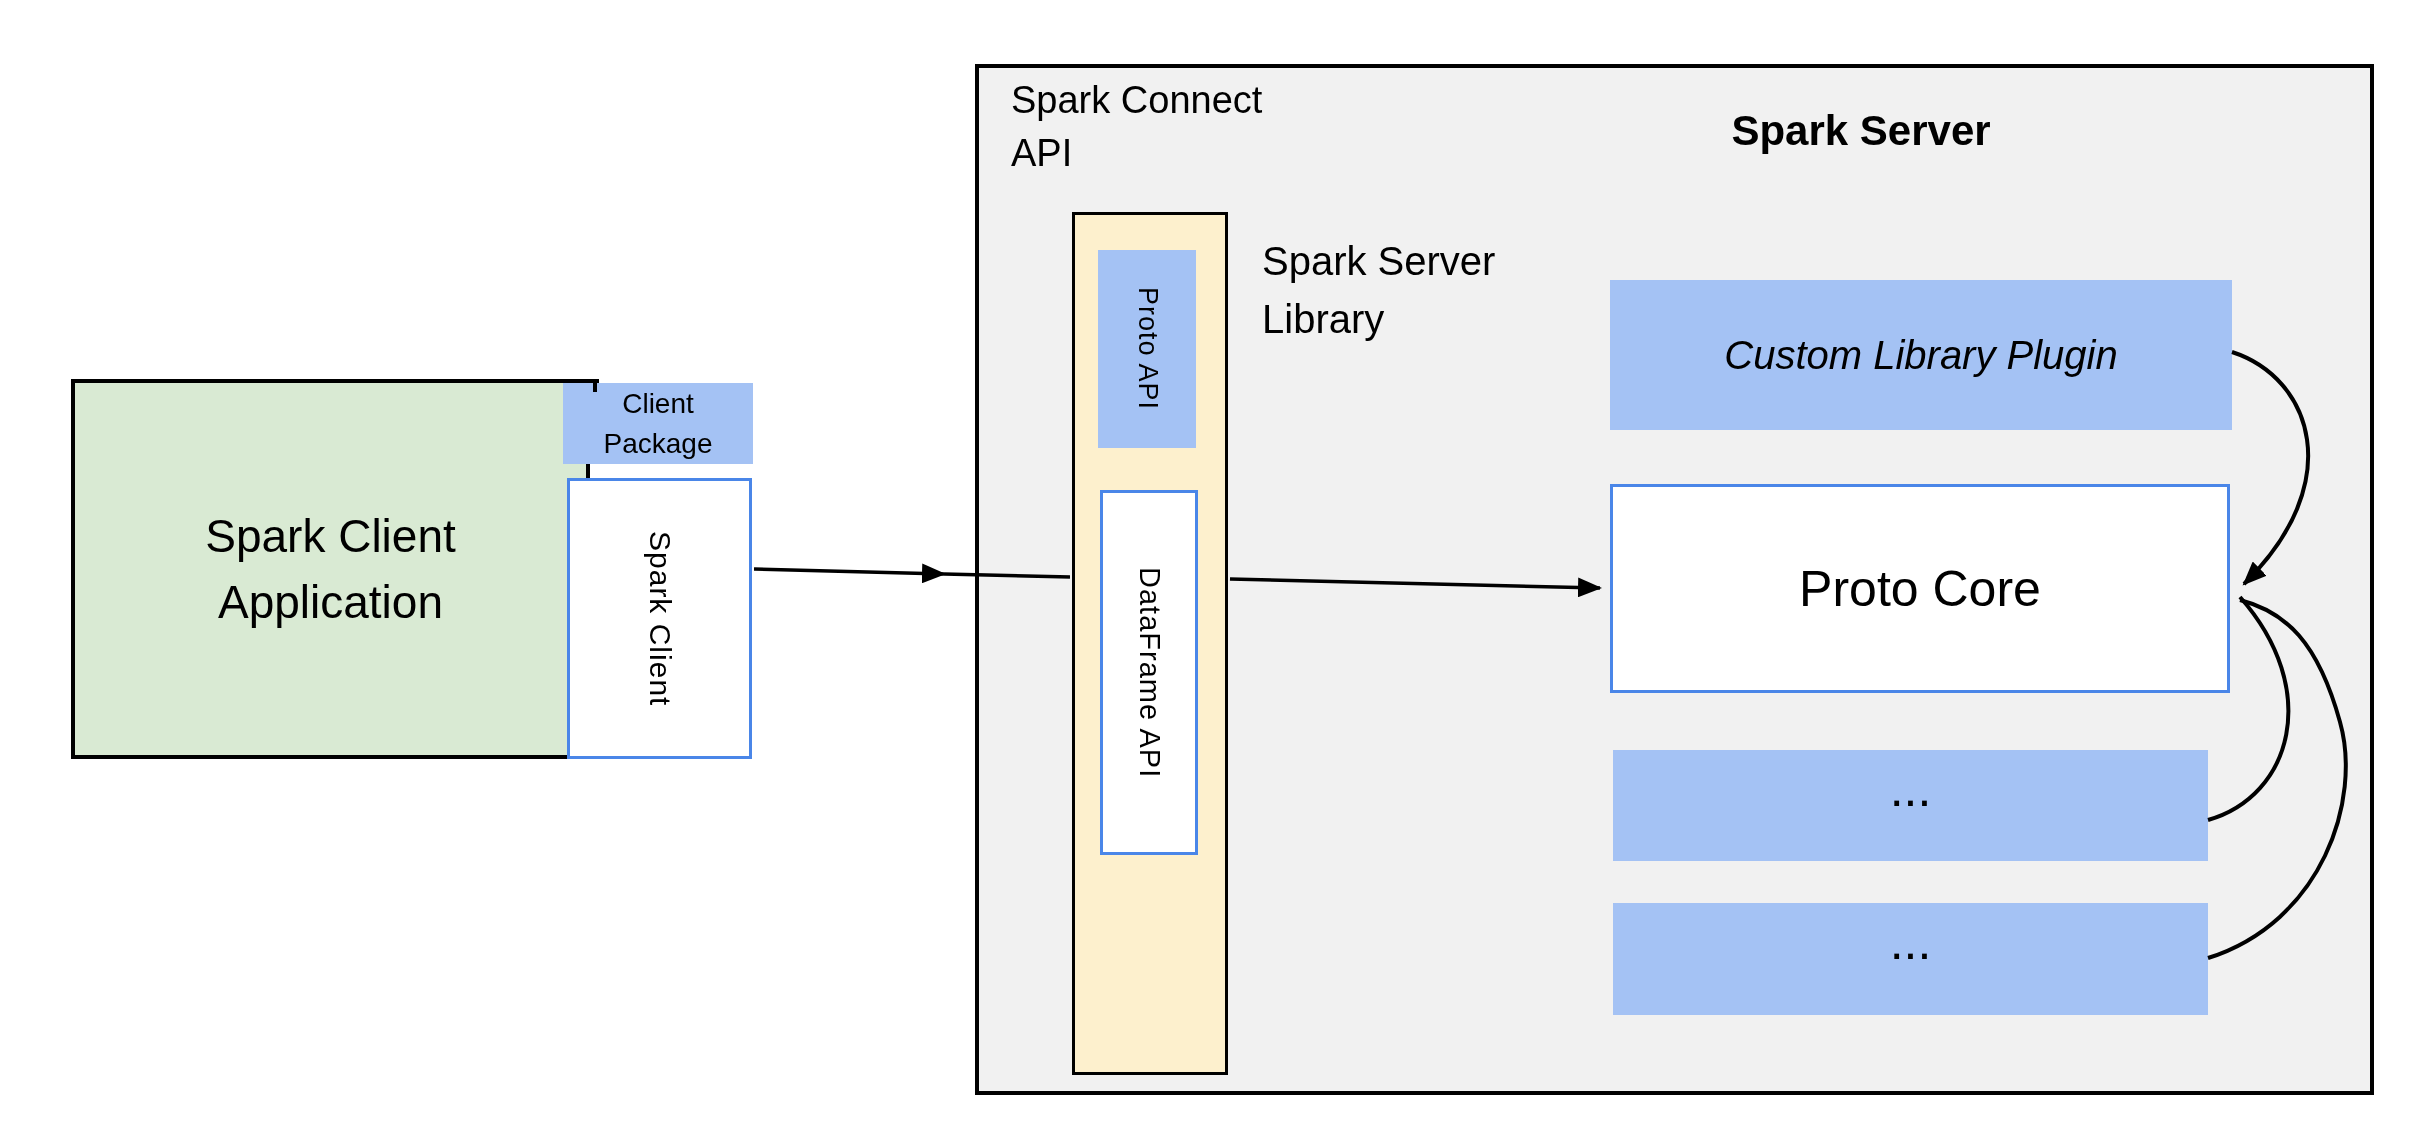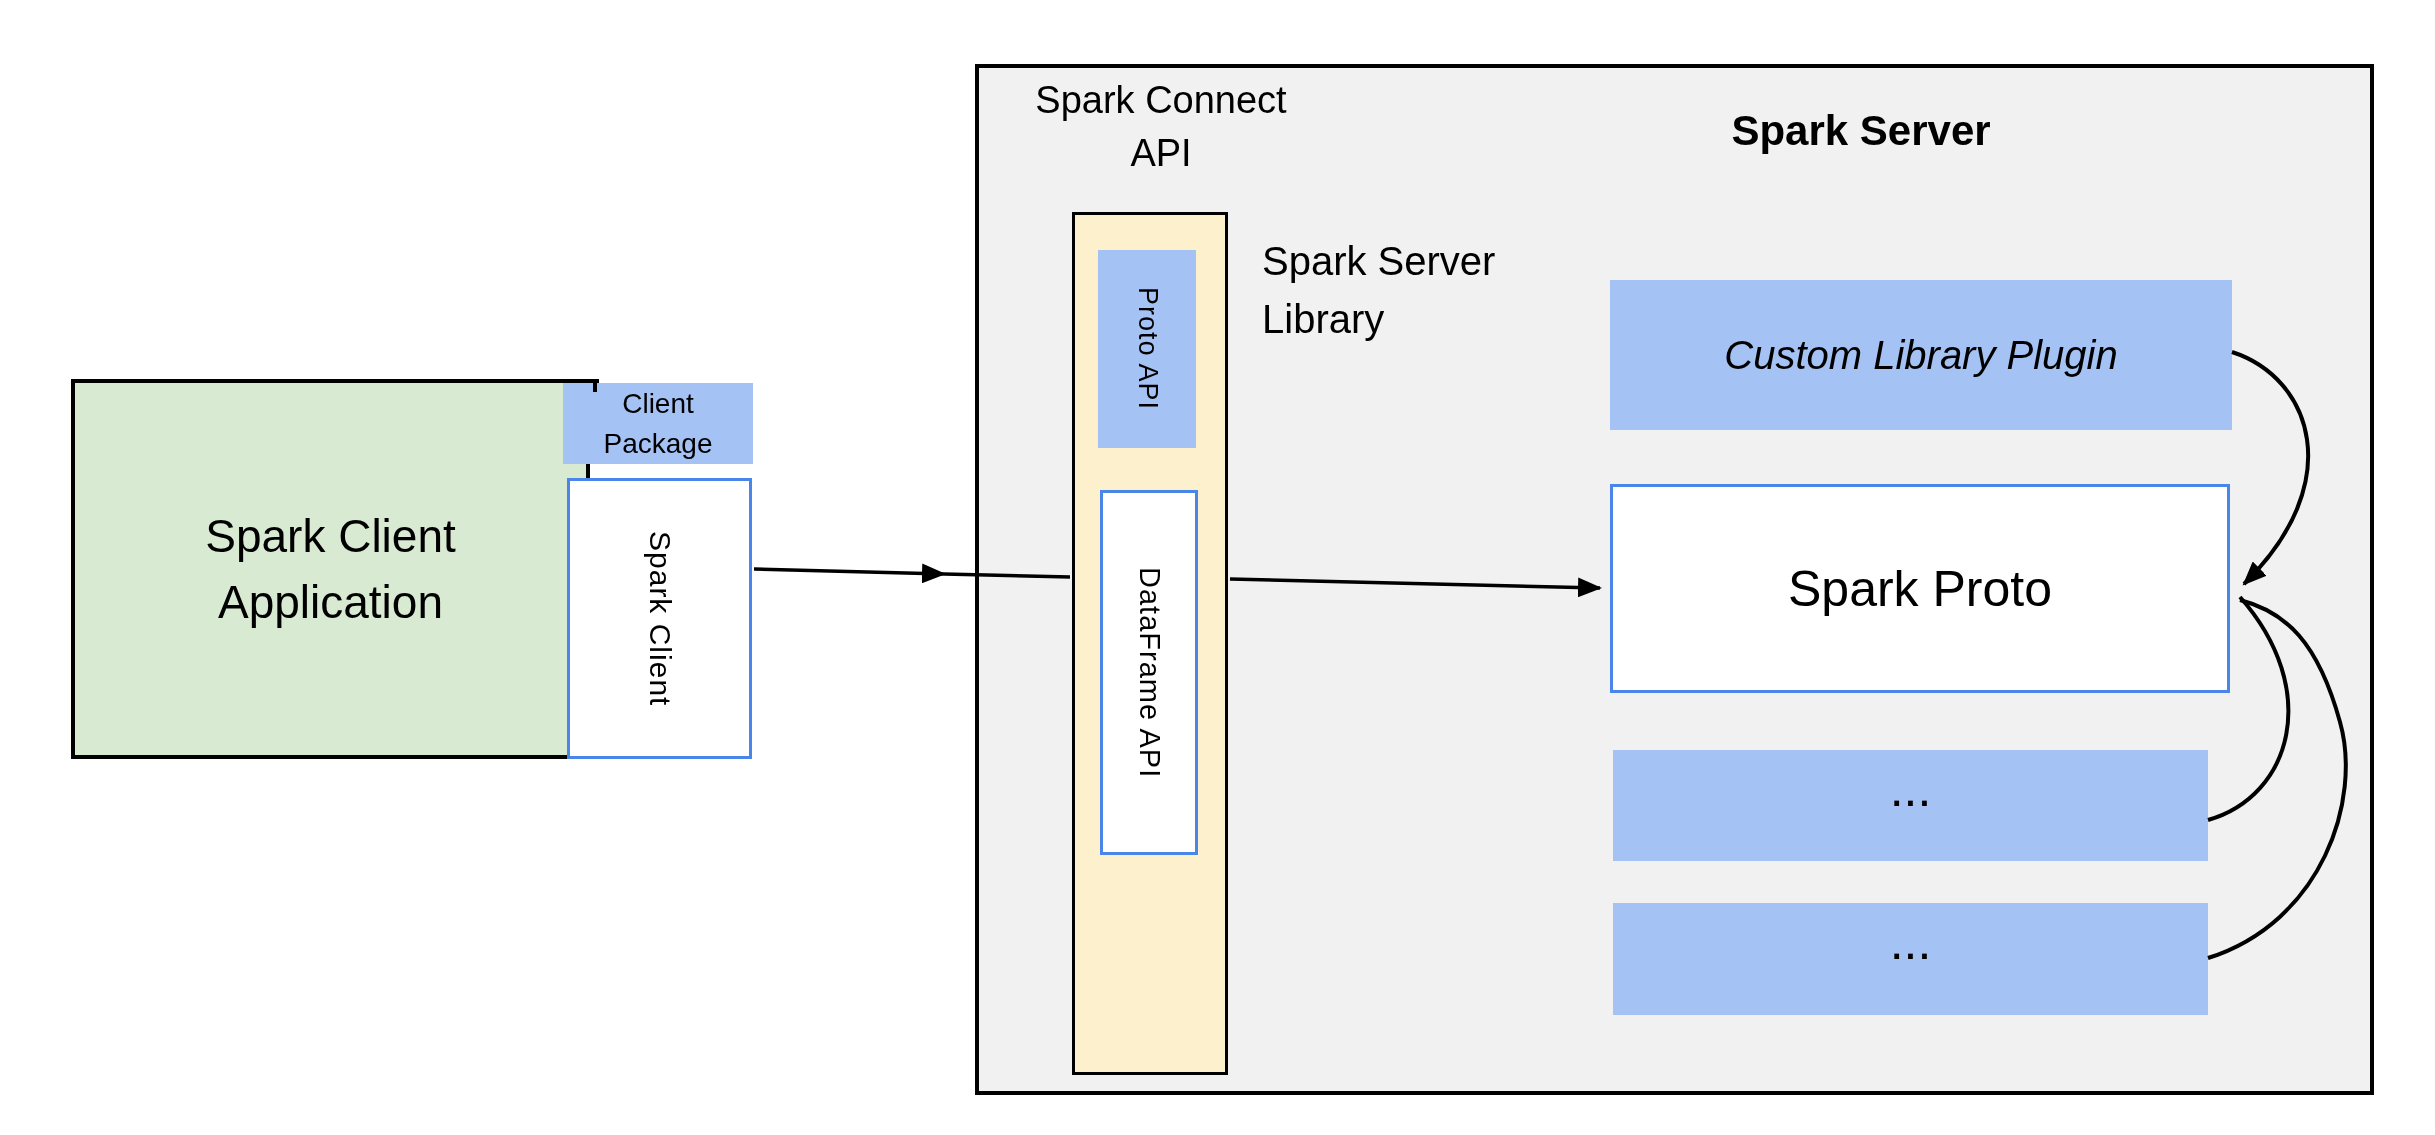--- a/index.html
+++ b/index.html
@@ -14,21 +14,21 @@
 
   
   #server-container {
     left:975px; top:64px; width:1399px; height:1031px;
     background:var(--gray-fill); border:4px solid var(--line);
   }
 
   
   #connect-api-label {
     left:1011px; top:74px; width:300px;
-    font-size:38px; line-height:53px; text-align:center;
+    font-size:38px; line-height:53px; 
   }
   #server-title {
     left:1661px; top:108px; width:400px;
     font-size:42px; line-height:46px; font-weight:bold; text-align:center;
   }
   #library-label {
     left:1262px; top:232px; width:330px;
     font-size:40px; line-height:58px; text-align:left;
   }
 
@@ -107,21 +107,21 @@
 
   <div class="abs center label" id="client-app-box">Spark Client
 Application</div>
   <div class="abs center label" id="client-package-box">Client
 Package</div>
   <div class="abs center" id="spark-client-box">
     <span class="vtext">Spark Client</span>
   </div>
 
   <div class="abs center" id="plugin-box">Custom Library Plugin</div>
-  <div class="abs center" id="core-box">Spark Proto</div>
+  <div class="abs center" id="core-box">Proto Core</div>
   <div class="abs center dots" id="slot-box-1">
     <span>...</span>
   </div>
   <div class="abs center dots" id="slot-box-2">
     <span>...</span>
   </div>
 
   <svg class="abs" id="arrow-layer" viewBox="0 0 2435 1135" xmlns="http://www.w3.org/2000/svg">
     <defs>
       <marker id="ah" markerUnits="userSpaceOnUse" markerWidth="26" markerHeight="20" refX="22" refY="10" orient="auto">

